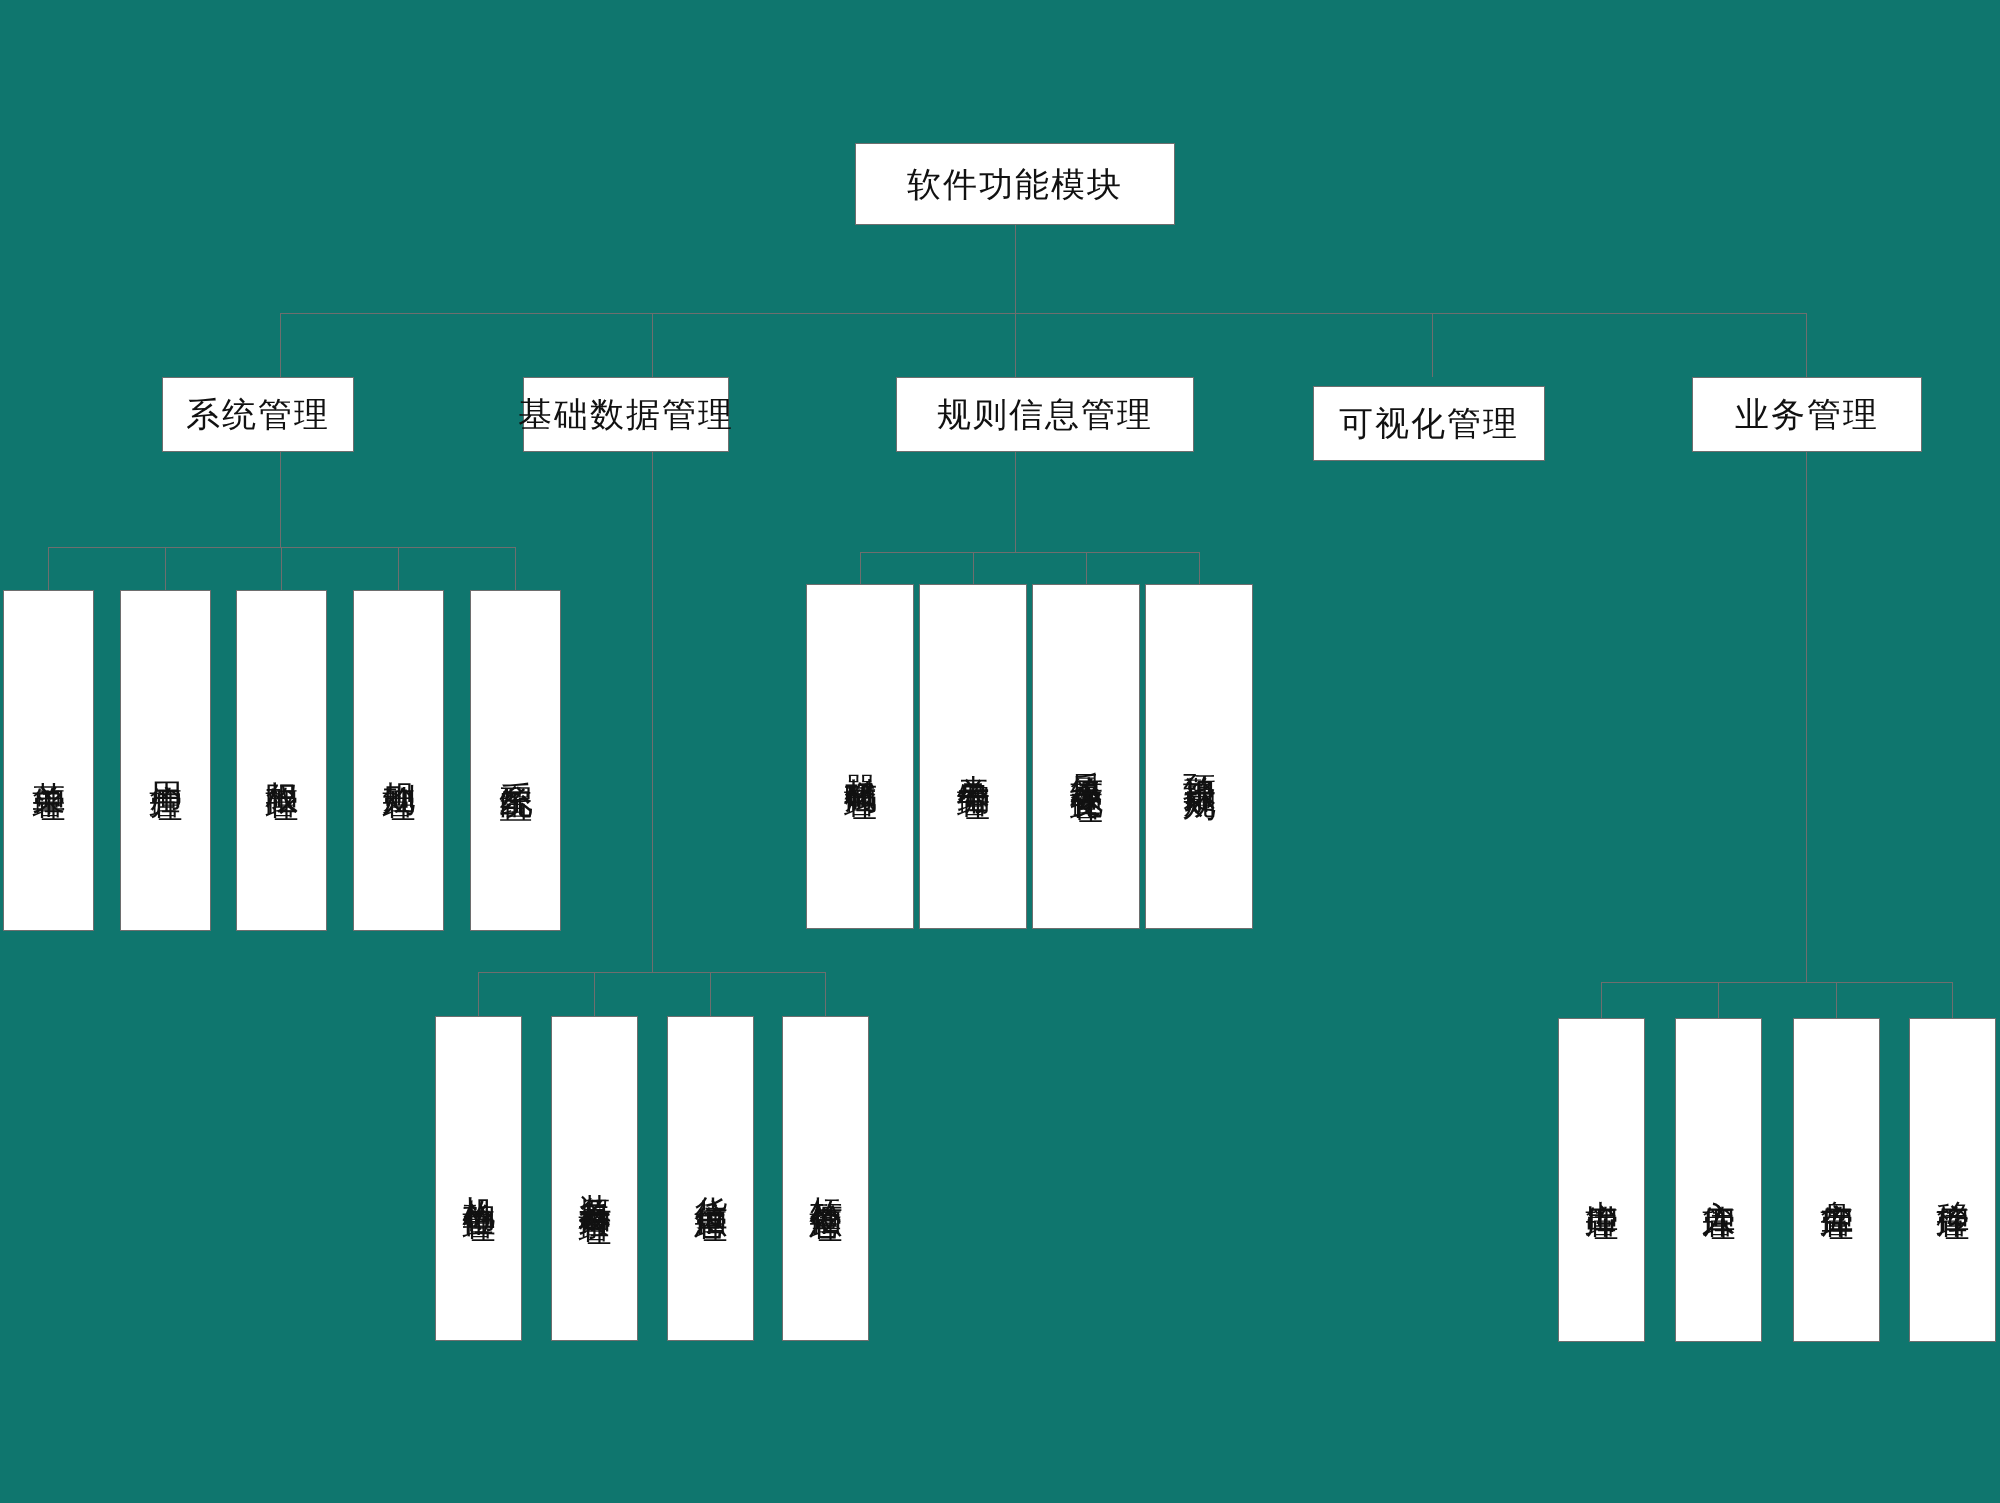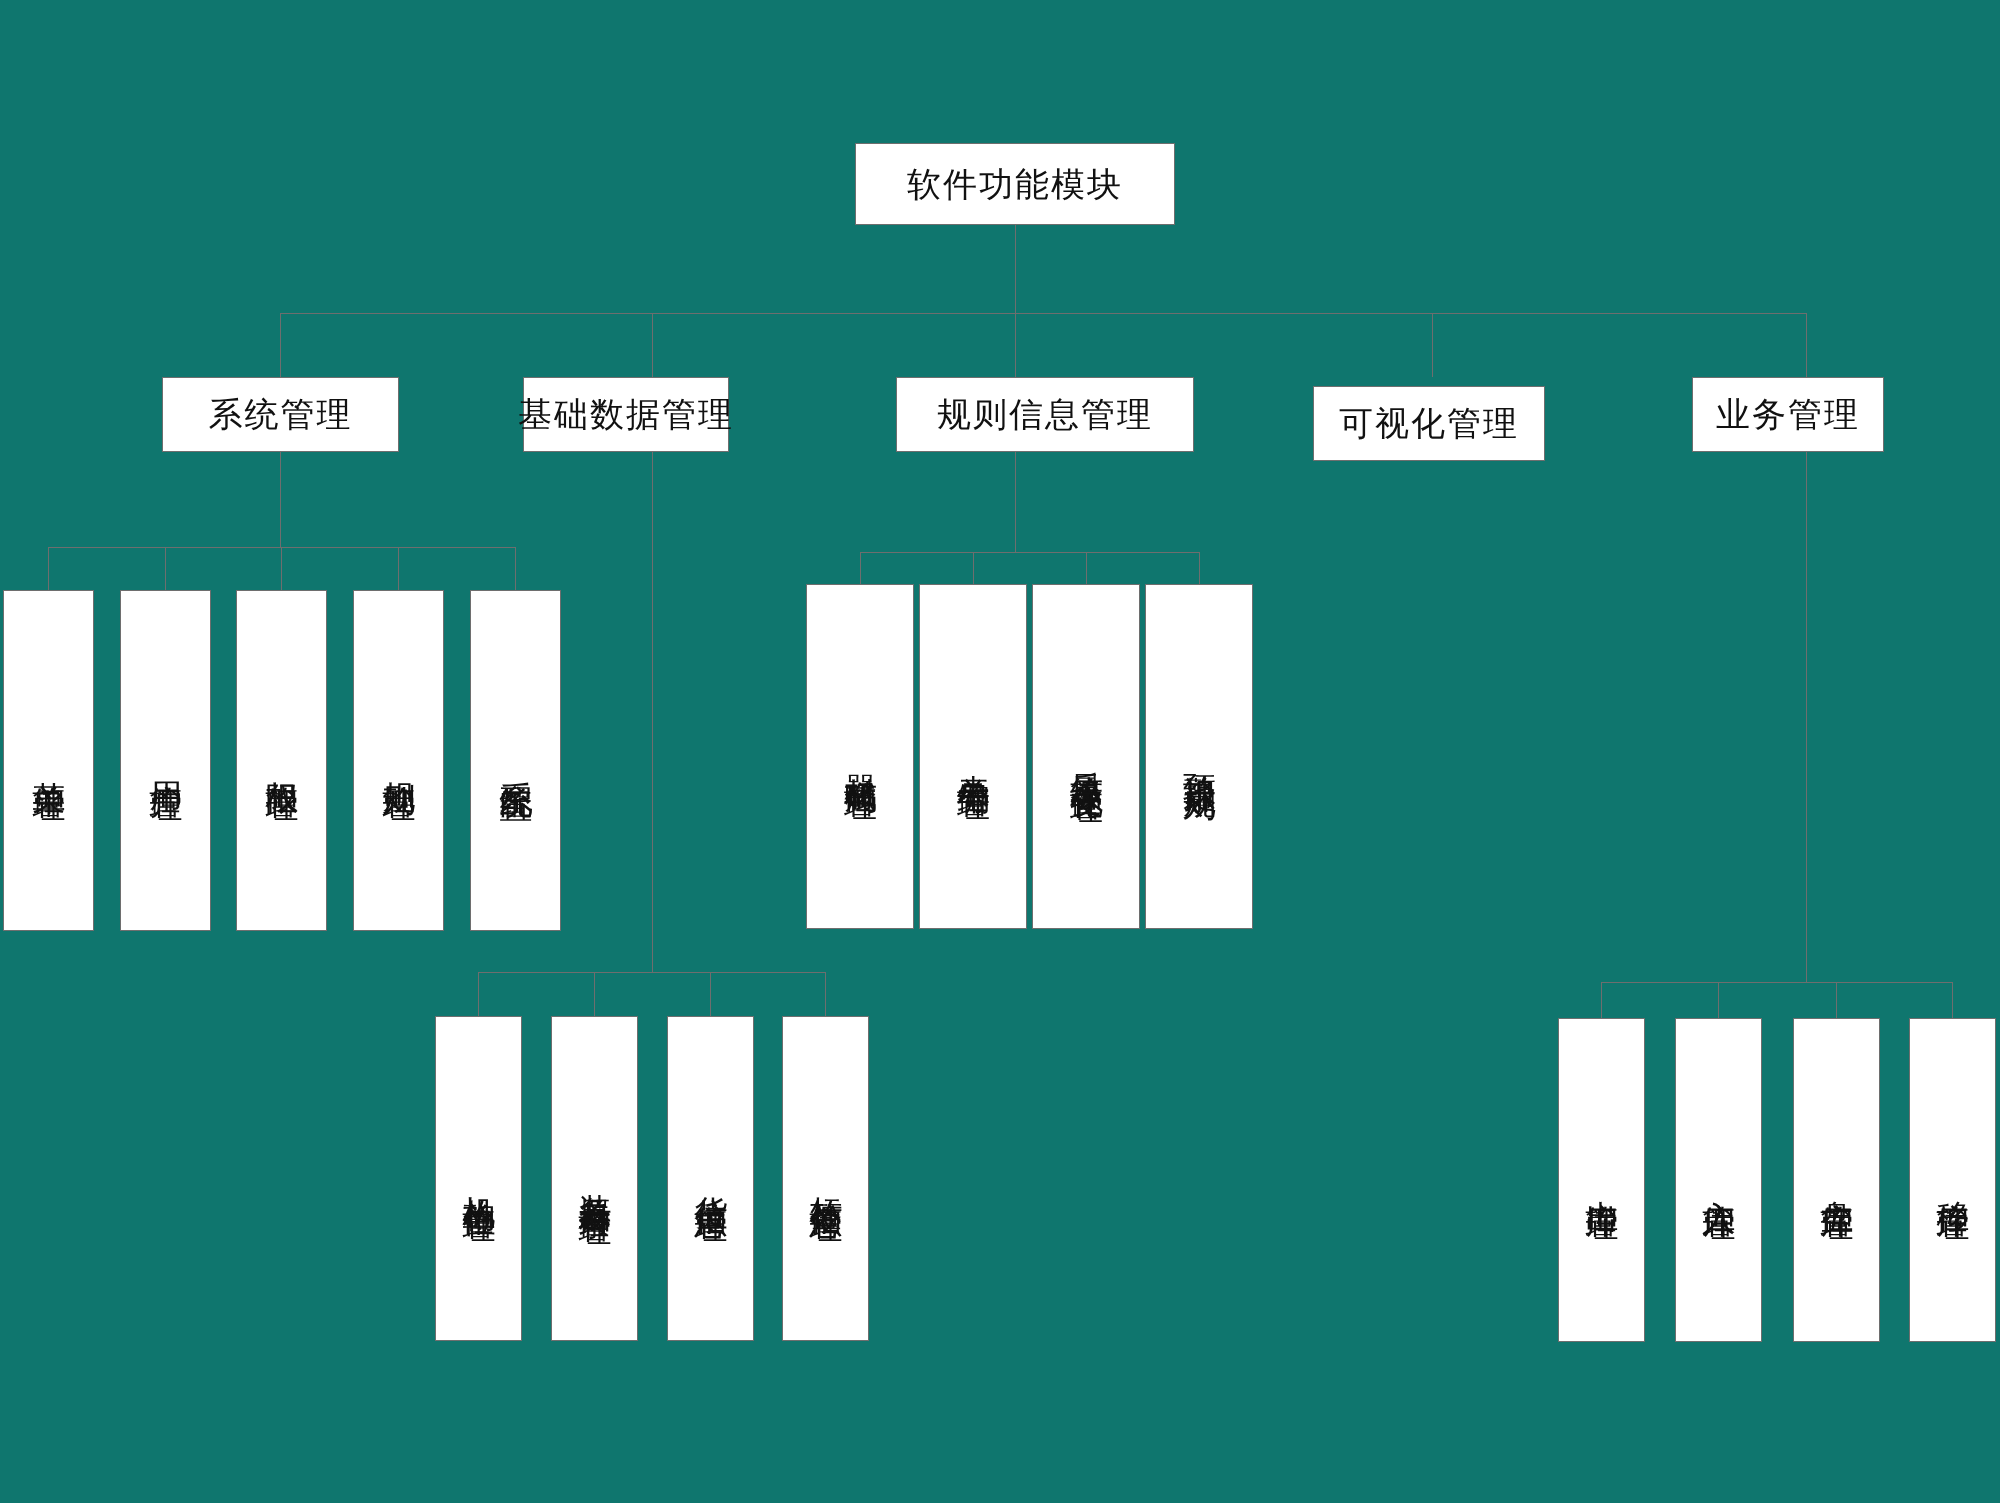--- a/index.html
+++ b/index.html
@@ -70,33 +70,33 @@
   <div class="line v" style="left:1015px; top:225px; height:88px;"></div>
 
   <div class="line h" style="left:280px; top:313px; width:1526px;"></div>
 
   <div class="line v" style="left:280px; top:313px; height:64px;"></div>
   <div class="line v" style="left:652px; top:313px; height:64px;"></div>
   <div class="line v" style="left:1015px; top:313px; height:64px;"></div>
   <div class="line v" style="left:1432px; top:313px; height:64px;"></div>
   <div class="line v" style="left:1806px; top:313px; height:64px;"></div>
 
-  <div class="node horiz" style="left:162px; top:377px; width:237px; height:75px;text-align:center;">
+  <div class="node horiz" style="left:162px; top:377px; width:192px; height:75px;text-align:center;">
     <span>系统管理</span>
   </div>
   <div class="node horiz" style="left:523px; top:377px; width:206px; height:75px;">
     <span>基础数据管理</span>
   </div>
   <div class="node horiz" style="left:896px; top:377px; width:298px; height:75px;">
     <span>规则信息管理</span>
   </div>
   <div class="node horiz" style="left:1313px; top:386px; width:232px; height:75px;">
     <span>可视化管理</span>
   </div>
-  <div class="node horiz" style="left:1692px; top:377px; width:192px; height:75px;">
+  <div class="node horiz" style="left:1692px; top:377px; width:230px; height:75px;">
     <span>业务管理</span>
   </div>
 
   <div class="line v" style="left:280px; top:452px; height:95px;"></div>
   <div class="line h" style="left:48px; top:547px; width:468px;"></div>
 
   <div class="line v" style="left:48px; top:547px; height:43px;"></div>
   <div class="line v" style="left:165px; top:547px; height:43px;"></div>
   <div class="line v" style="left:281px; top:547px; height:43px;"></div>
   <div class="line v" style="left:398px; top:547px; height:43px;"></div>

